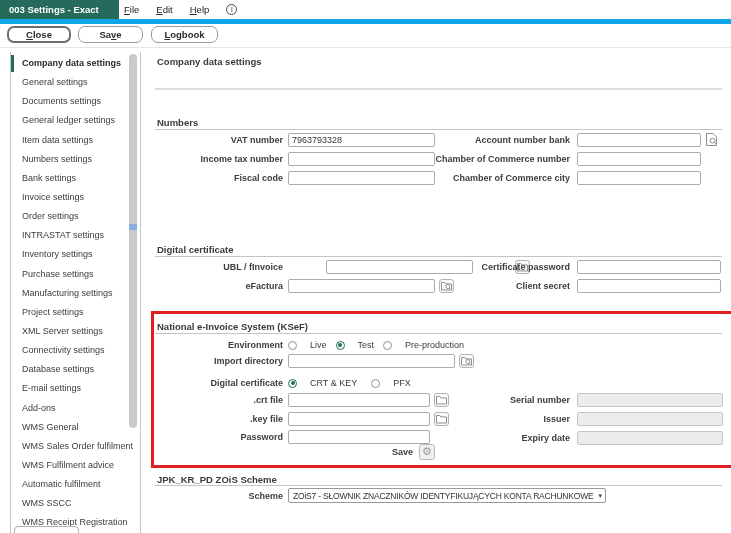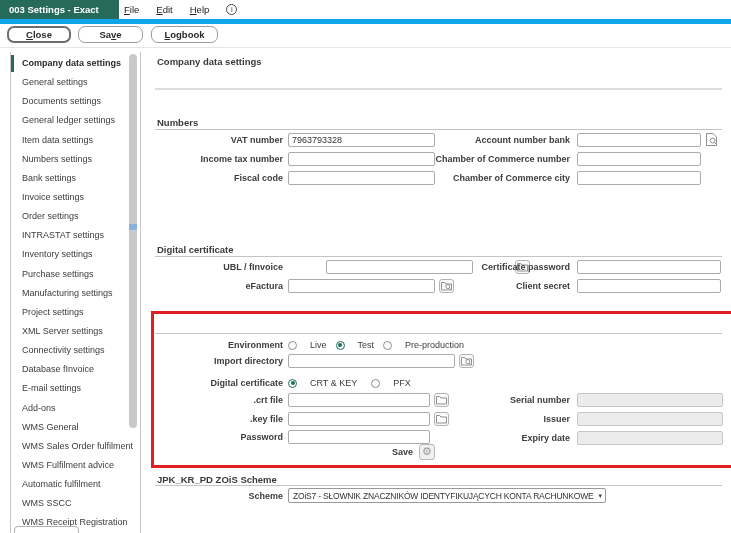--- a/index.html
+++ b/index.html
@@ -108,21 +108,21 @@
       <div class="sb-item">Bank settings</div>
       <div class="sb-item">Invoice settings</div>
       <div class="sb-item">Order settings</div>
       <div class="sb-item">INTRASTAT settings</div>
       <div class="sb-item">Inventory settings</div>
       <div class="sb-item">Purchase settings</div>
       <div class="sb-item">Manufacturing settings</div>
       <div class="sb-item">Project settings</div>
       <div class="sb-item">XML Server settings</div>
       <div class="sb-item">Connectivity settings</div>
-      <div class="sb-item">Database fInvoice</div>
+      <div class="sb-item">Database settings</div>
       <div class="sb-item">E-mail settings</div>
       <div class="sb-item">Add-ons</div>
       <div class="sb-item">WMS General</div>
       <div class="sb-item">WMS Sales Order fulfilment</div>
       <div class="sb-item">WMS Fulfilment advice</div>
       <div class="sb-item">Automatic fulfilment</div>
       <div class="sb-item">WMS SSCC</div>
       <div class="sb-item">WMS Receipt Registration</div>
     </div>
     <div class="sb-scroll"></div>
@@ -195,20 +195,21 @@
   <div class="row" style="left:400px;top:259px;">
     <div class="lbl w170">Certificate password</div>
     <input class="inp" style="width: 144px;">
   </div>
   <div class="row" style="left:400px;top:278px;">
     <div class="lbl w170">Client secret</div>
     <input class="inp" style="width: 144px;">
   </div>
 
   <div class="red-box"></div>
+  <div class="sec-h" style="top:321px;">National e-Invoice System (KSeF)</div>
   <div class="sec-line" style="top:333px;"></div>
 
   <div class="row" style="left:155px;top:337px;">
     <div class="lbl w128">Environment</div>
     <div class="radios">
       <label class="radio">
           <span class="rb"></span>
           <span>Live</span>
         </label>
       <label class="radio">

